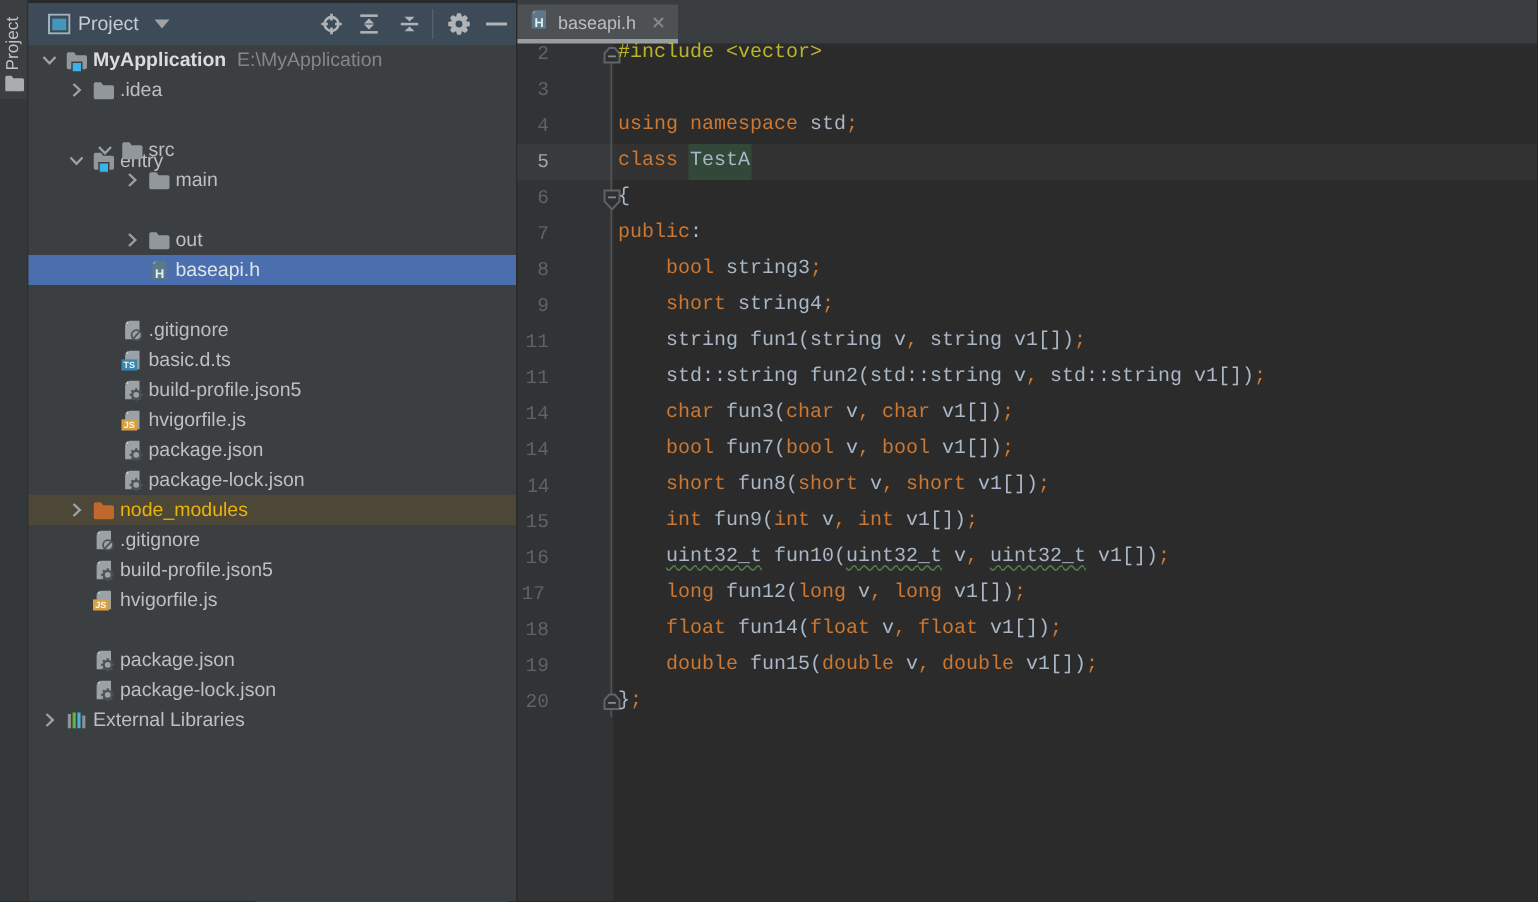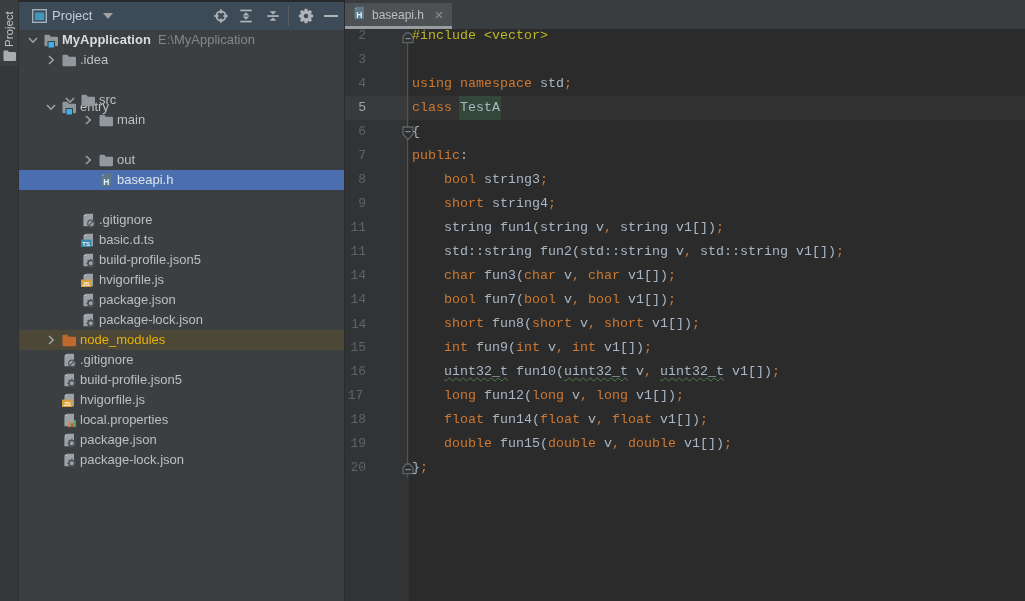--- a/index.html
+++ b/index.html
@@ -249,30 +249,20 @@
 </div>
 <div class="row" style="left:19px;top:390px;width:325px;">
 <span class="ic" style="left:42px"><svg width="16" height="16" viewBox="0 0 16 16">
           <path d="M6.2 1.8 H13 V14.2 H3.4 V4.6 z" fill="#9aa2a8"></path>
           <path d="M3.4 3.9 L5.5 1.8 V3.9 z" fill="#c9cfd3"></path>
           <rect x="1" y="7.6" width="10.5" height="7.4" fill="#d9a040"></rect>
           <text x="6.2" y="13.6" font-family="Liberation Sans,sans-serif" font-size="6" font-weight="bold" fill="#fdf6ea" text-anchor="middle">JS</text>
         </svg></span>
 <span class="tx" style="left:61px;color:#bdbfc1;">hvigorfile.js</span>
 </div>
-<div class="row" style="left:19px;top:410px;width:325px;">
-<span class="ic" style="left:42px"><svg width="16" height="16" viewBox="0 0 16 16">
-          <path d="M6.2 1.8 H13 V14.2 H3.4 V4.6 z" fill="#9aa2a8"></path>
-          <path d="M3.4 3.9 L5.5 1.8 V3.9 z" fill="#c9cfd3"></path>
-          <rect x="7.2" y="9.2" width="2.1" height="6" fill="#d08a3a"></rect>
-          <rect x="10" y="11" width="2.1" height="4.2" fill="#c24f40"></rect>
-          <rect x="12.8" y="8" width="2.1" height="7.2" fill="#55a25e"></rect>
-        </svg></span>
-<span class="tx" style="left:61px;color:#bdbfc1;">local.properties</span>
-</div>
 <div class="row" style="left:19px;top:430px;width:325px;">
 <span class="ic" style="left:42px"><svg width="16" height="16" viewBox="0 0 16 16">
           <path d="M6.2 1.8 H13 V14.2 H3.4 V4.6 z" fill="#9aa2a8"></path>
           <path d="M3.4 3.9 L5.5 1.8 V3.9 z" fill="#c9cfd3"></path>
           <g stroke="#4c5153" fill="none">
             <circle cx="10.8" cy="11.2" r="2.7" stroke-width="1.5"></circle>
             <g stroke-width="1.4">
               <line x1="13.70" y1="11.20" x2="15.20" y2="11.20"></line>
               <line x1="12.85" y1="13.25" x2="13.91" y2="14.31"></line>
               <line x1="10.80" y1="14.10" x2="10.80" y2="15.60"></line>
@@ -298,20 +288,32 @@
               <line x1="10.80" y1="14.10" x2="10.80" y2="15.60"></line>
               <line x1="8.75" y1="13.25" x2="7.69" y2="14.31"></line>
               <line x1="7.90" y1="11.20" x2="6.40" y2="11.20"></line>
               <line x1="8.75" y1="9.15" x2="7.69" y2="8.09"></line>
               <line x1="10.80" y1="8.30" x2="10.80" y2="6.80"></line>
               <line x1="12.85" y1="9.15" x2="13.91" y2="8.09"></line>
             </g>
           </g>
         </svg></span>
 <span class="tx" style="left:61px;color:#bdbfc1;">package-lock.json</span>
+</div>
+<div class="row" style="left:19px;top:470px;width:325px;">
+<span class="ic" style="left:6px"><svg width="16" height="16" viewBox="0 0 16 16">
+          <path d="M6 4 L10.2 8 L6 12" fill="none" stroke="#9da1a4" stroke-width="1.6"></path>
+        </svg></span>
+<span class="ic" style="left:24px"><svg width="16" height="16" viewBox="0 0 16 16">
+          <rect x="2.2" y="4" width="2.1" height="9.5" fill="#8e9296"></rect>
+          <rect x="5.4" y="3" width="2.1" height="10.5" fill="#62b543"></rect>
+          <rect x="8.6" y="3" width="2.1" height="10.5" fill="#40b6e0"></rect>
+          <rect x="11.8" y="5" width="2.1" height="8.5" fill="#8e9296"></rect>
+        </svg></span>
+<span class="tx" style="left:43px;color:#bdbfc1;">External Libraries</span>
 </div>
 <div class="abs" style="left:345px;top:0;width:680px;height:29px;background:#393d40;"></div>
 <div class="abs" style="left:345px;top:29px;width:64px;height:572px;background:#313335;"></div>
 <div class="abs" style="left:345px;top:96px;width:64px;height:24px;background:#383a3c;"></div>
 <div class="abs" style="left:409px;top:96px;width:616px;height:24px;background:#323232;"></div>
 <div class="abs" style="left:459px;top:96px;width:42px;height:24px;background:#34483a;"></div>
 <div class="abs" style="left:345px;top:3px;width:107px;height:23px;background:#4d5154;"></div>
 <div class="abs" style="left:345px;top:26px;width:107px;height:3px;background:#989da2;"></div>
 <span class="abs" style="left:351px;top:5px;"><svg width="16" height="16" viewBox="0 0 16 16">
         <path d="M6.2 1.8 H13 V14.2 H3.4 V4.6 z" fill="#5d7888"></path>

